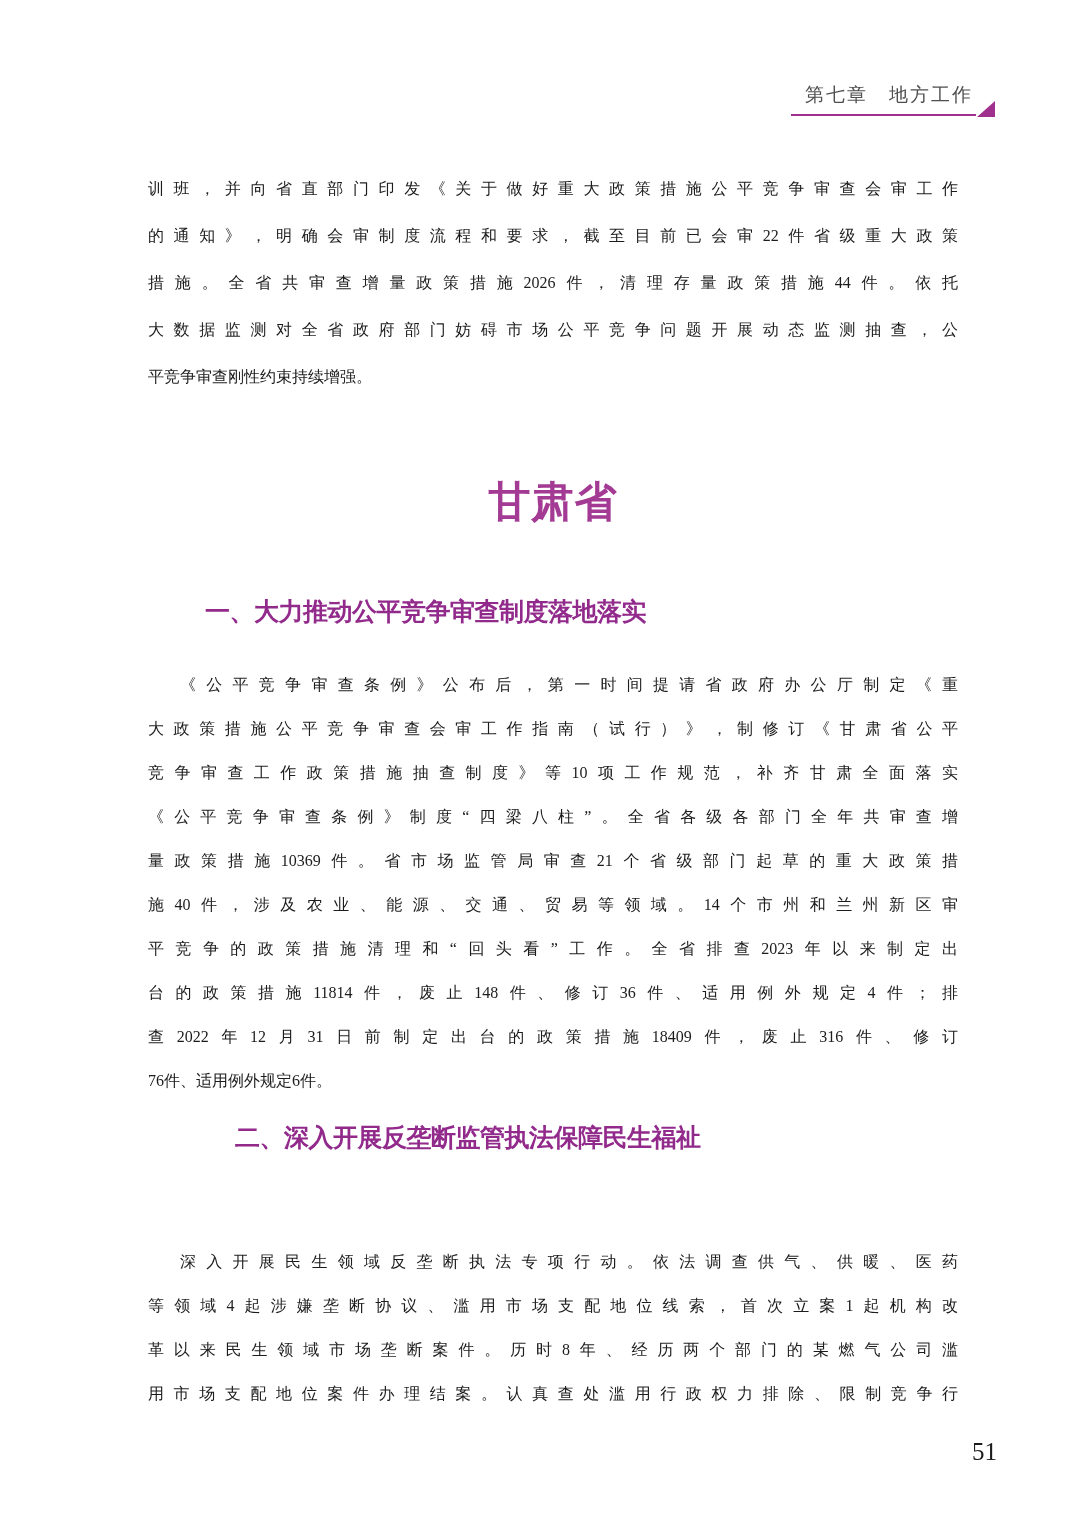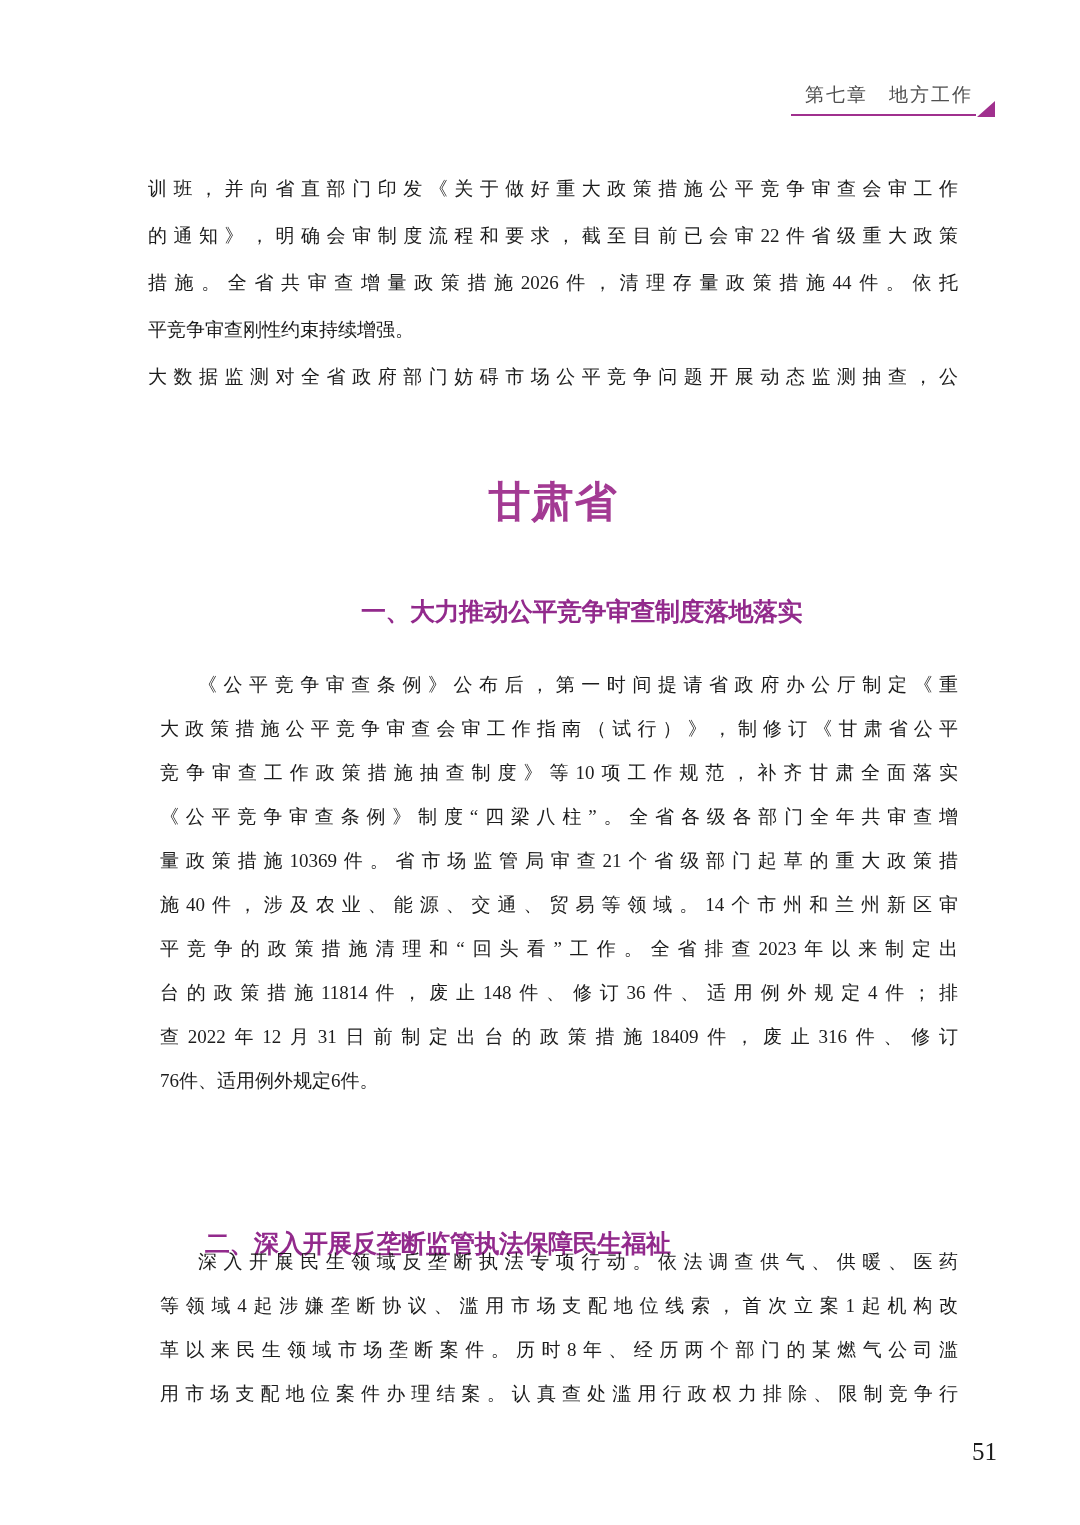--- a/index.html
+++ b/index.html
@@ -42,27 +42,27 @@
     margin-bottom:-1px;
   }
 
   
   .content{
     position:absolute;left:148px;top:0;
     width:810px;height:100%;
   }
   .para{position:absolute;left:0;width:810px;}
   .bodyline{
-    font-size:19px;
+    font-size:16px;
     text-align:justify;
     text-align-last:justify;
     white-space:normal;
   }
   .intro .bodyline{line-height:47px;}
-  .s1 .bodyline,.s2 .bodyline{line-height:44px;margin-left:12px;}
+  .s1 .bodyline,.s2 .bodyline{line-height:44px;}
   .bodyline.indent{text-indent:2em;}
   .bodyline.no-stretch{text-align-last:left;}
 
   .para.intro{top:165px;}
   .para.s1{top:663px;}
   .para.s2{top:1240px;font-family:Liberation Serif, serif;}
 
   .province-title{
     position:absolute;left:0;top:476px;width:810px;
     margin:0;
@@ -76,22 +76,22 @@
 
   .section-heading{
     position:absolute;left:57px;width:753px;
     margin:0;
     font-family:"Liberation Sans","DejaVu Sans",sans-serif;
     font-weight:bold;
     font-size:25px;line-height:38px;
     letter-spacing:-0.5px;
     color:var(--heading-purple,#922a8c);
   }
-  .section-heading.pos-1{top:592px;text-align:center;}
-  .section-heading.pos-2{top:1224px;}
+  .section-heading.pos-1{top:592px;}
+  .section-heading.pos-2{top:1118px;margin-left:30px;}
 
   .page-number{
     position:absolute;top:1437px;right:123px;
     font-size:25px;line-height:30px;
     color:var(--body-text,#1c1c1c);
   }
 </style>
 </head>
 <body>
 
@@ -103,22 +103,22 @@
     </div>
     <span class="corner-triangle"></span>
   </header>
 
   <main class="content">
 
     <div class="para intro">
       <div class="bodyline">训班，并向省直部门印发《关于做好重大政策措施公平竞争审查会审工作</div>
       <div class="bodyline">的通知》，明确会审制度流程和要求，截至目前已会审22件省级重大政策</div>
       <div class="bodyline">措施。全省共审查增量政策措施2026件，清理存量政策措施44件。依托</div>
+      <div class="bodyline">大数据监测对全省政府部门妨碍市场公平竞争问题开展动态监测抽查，公</div>
       <div class="bodyline no-stretch">平竞争审查刚性约束持续增强。</div>
-      <div class="bodyline">大数据监测对全省政府部门妨碍市场公平竞争问题开展动态监测抽查，公</div>
     </div>
 
     <h1 class="province-title">甘肃省</h1>
 
     <h2 class="section-heading pos-1">一、大力推动公平竞争审查制度落地落实</h2>
 
     <div class="para s1">
       <div class="bodyline indent">《公平竞争审查条例》公布后，第一时间提请省政府办公厅制定《重</div>
       <div class="bodyline">大政策措施公平竞争审查会审工作指南（试行）》，制修订《甘肃省公平</div>
       <div class="bodyline">竞争审查工作政策措施抽查制度》等10项工作规范，补齐甘肃全面落实</div>

